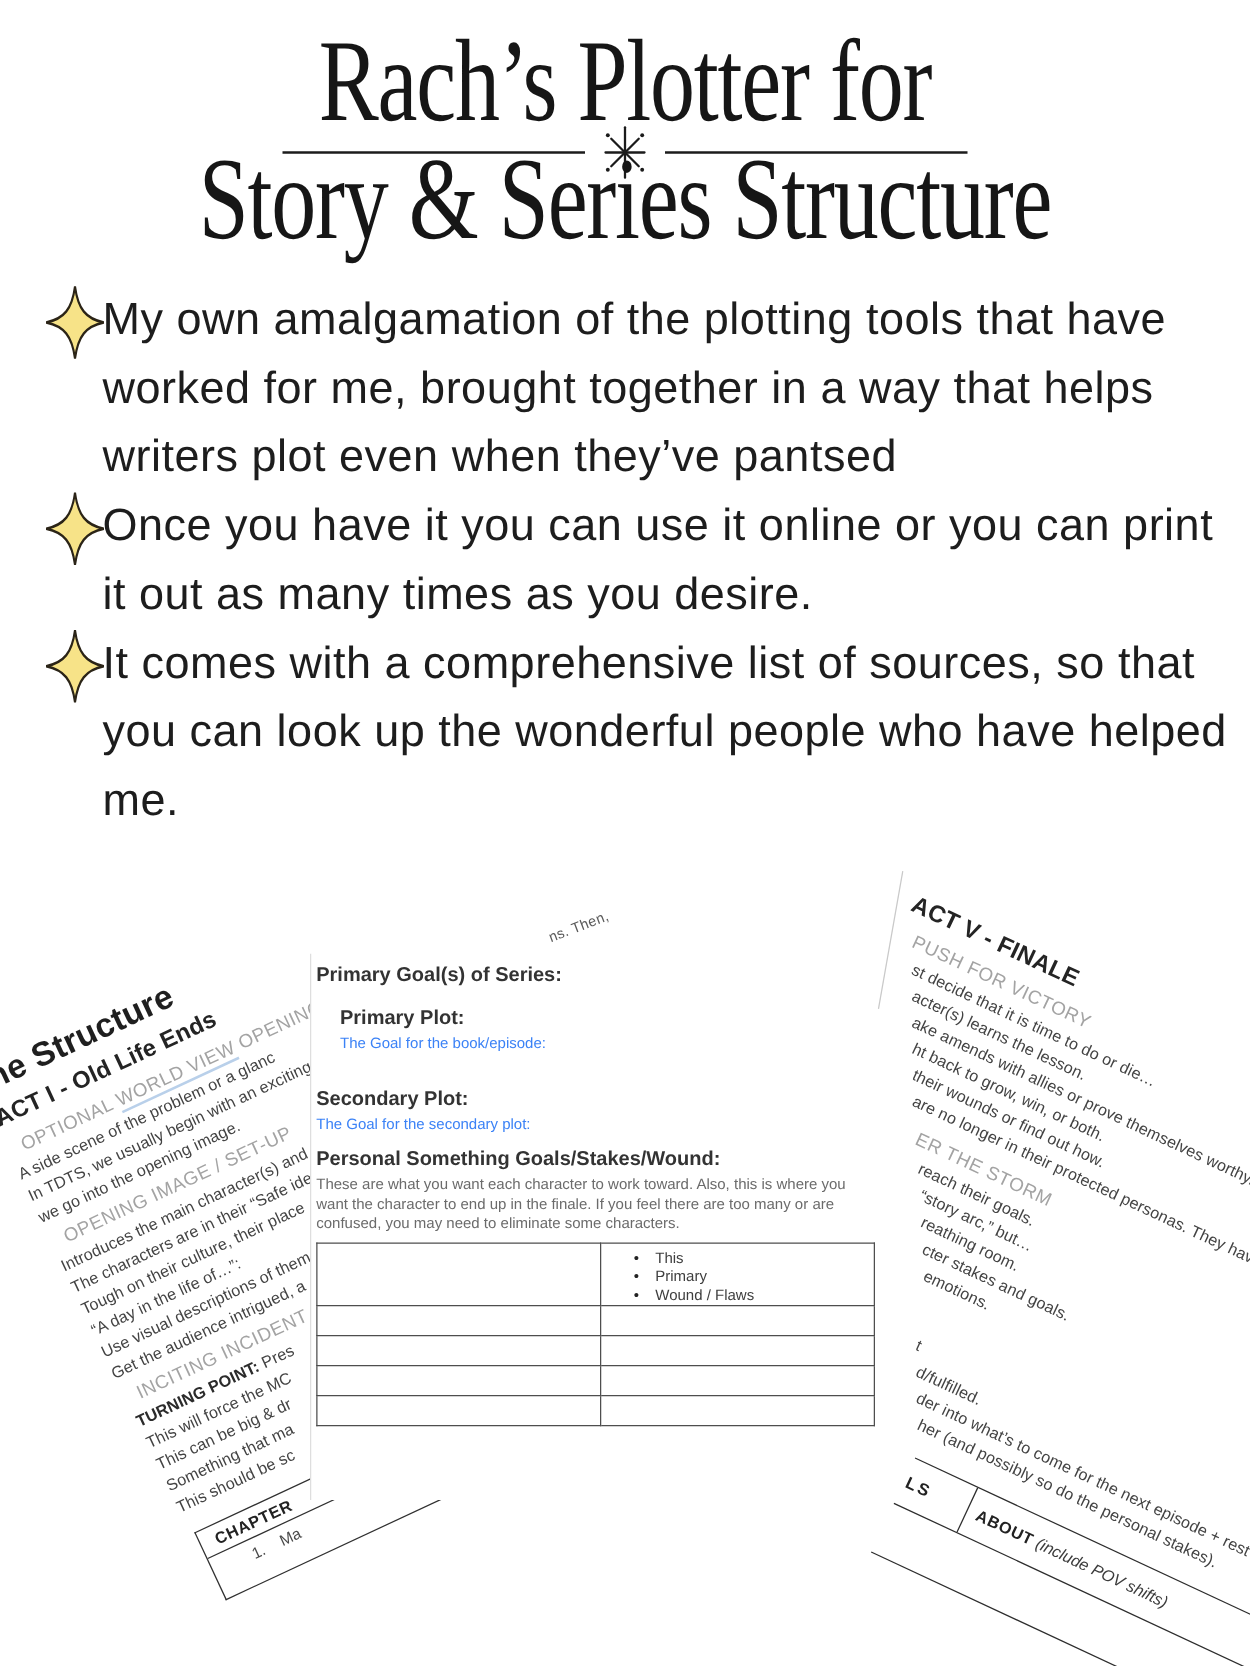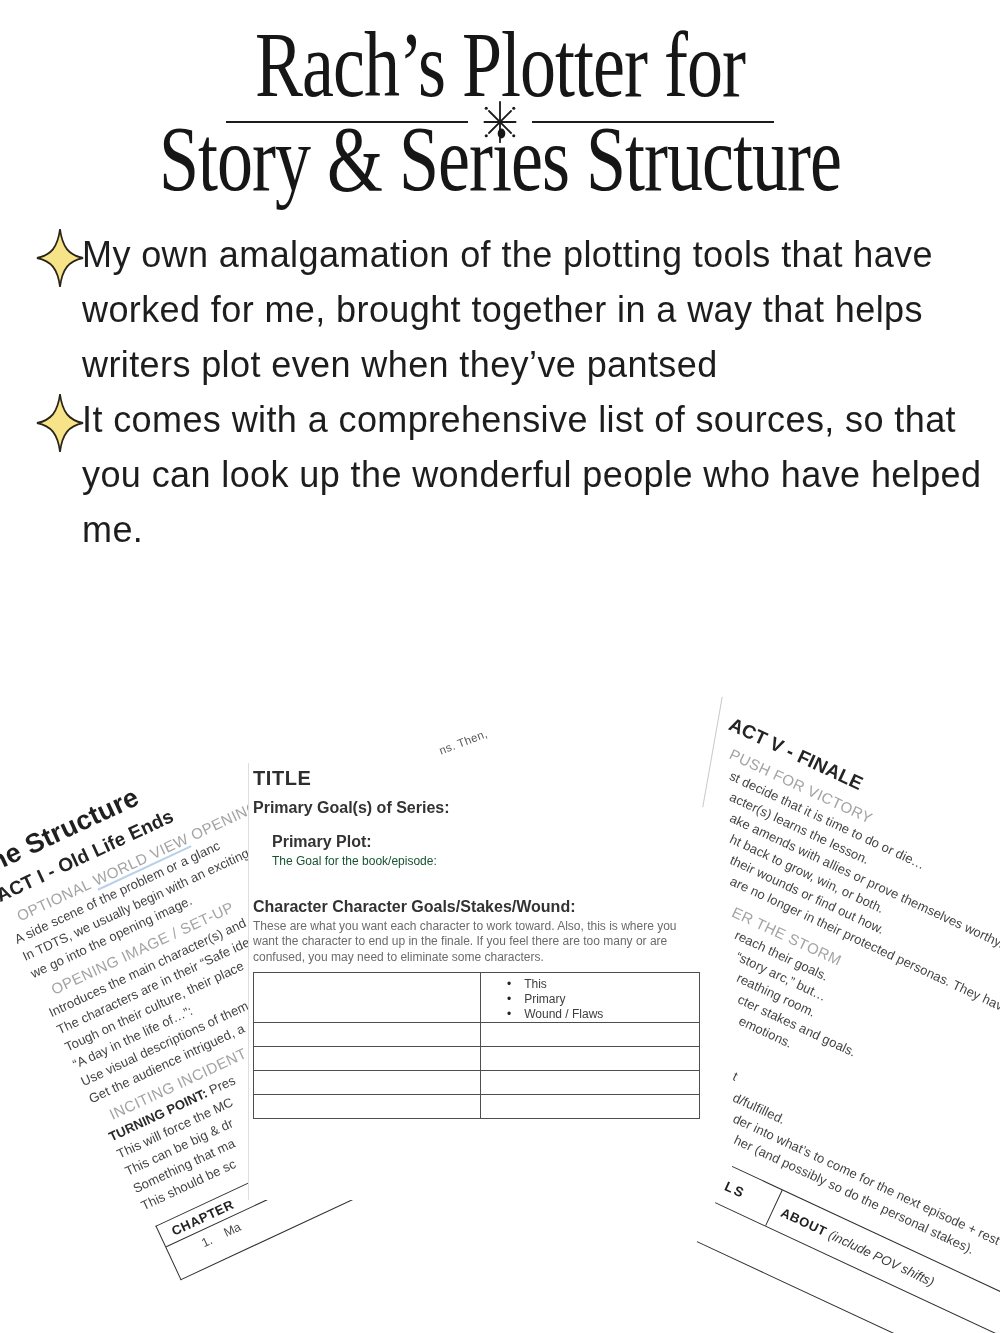--- a/index.html
+++ b/index.html
@@ -97,21 +97,21 @@
   }
   .gt-c2{flex:1;padding:12px 8px;font-size:13px;color:#333;}
   .gt-c2 b{font-weight:bold;letter-spacing:0.6px;color:#222;}
   .gt-c2 i{font-style:italic;color:#3c3c3c;}
   .gt-empty{height:42px;}
 
   
   .c-title{font-size:20px;font-weight:bold;color:#2e2e2e;letter-spacing:0.6px;
            margin:3px 0 0 0;line-height:24px;}
   .sec-h{font-size:16px;font-weight:bold;color:#333;line-height:19px;margin:0;}
-  .sec-sub{font-size:12px;color:#14532d;line-height:15.5px;margin:3px 0 0 0;}
+  .sec-sub{font-size:12px;color:#3b82f6;line-height:15.5px;margin:3px 0 0 0;}
   .sec-sub:empty{display:none;}
   .sec1{margin-top:8px;}
   .sec2{margin-top:15px;margin-left:19px;}
   .sec3{margin-top:27px;}
   .sec4{margin-top:11px;}
   .sec4 .sec-sub{color:#6b6b6b;}
   .ctable{
     margin-top:7px;border-collapse:collapse;width:447px;table-layout:fixed;
   }
   .ctable td{border:1.4px solid #4e4e4e;padding:0;vertical-align:top;}
@@ -150,20 +150,26 @@
     </div>
     <h1 class="t2">Story &amp; Series Structure</h1>
   </header>
 
   <section class="intro">
     <div class="bullet">
       <svg class="sparkle" viewBox="0 0 100 100" preserveAspectRatio="none">
         <path d="M50 2 C55 32 68 45 98 50 C68 55 55 68 50 98 C45 68 32 55 2 50 C32 45 45 32 50 2 Z" fill="var(--sparkle-fill,#f7e388)" stroke="var(--sparkle-stroke,#2b2417)" stroke-width="3.5"></path>
       </svg>
       <p>My own amalgamation of the plotting tools that have worked for me, brought together in a way that helps writers plot even when they’ve pantsed</p>
+    </div>
+    <div class="bullet">
+      <svg class="sparkle" viewBox="0 0 100 100" preserveAspectRatio="none">
+        <path d="M50 2 C55 32 68 45 98 50 C68 55 55 68 50 98 C45 68 32 55 2 50 C32 45 45 32 50 2 Z" fill="var(--sparkle-fill,#f7e388)" stroke="var(--sparkle-stroke,#2b2417)" stroke-width="3.5"></path>
+      </svg>
+      <p>Once you have it you can use it online or you can print it out as many times as you desire.</p>
     </div>
     <div class="bullet">
       <svg class="sparkle" viewBox="0 0 100 100" preserveAspectRatio="none">
         <path d="M50 2 C55 32 68 45 98 50 C68 55 55 68 50 98 C45 68 32 55 2 50 C32 45 45 32 50 2 Z" fill="var(--sparkle-fill,#f7e388)" stroke="var(--sparkle-stroke,#2b2417)" stroke-width="3.5"></path>
       </svg>
       <p>It comes with a comprehensive list of sources, so that you can look up the wonderful people who have helped me.</p>
     </div>
   </section>
 
   <section class="preview">
@@ -196,34 +202,35 @@
           <span>1.</span><span>Ma</span>
         </div>
       </div>
     </div>
 
     <div class="fragment">ns. Then,</div>
 
     <div class="redge"></div>
 
     <div class="page page--center">
-      <div class="c-title">TITLE</div>
 
       <div class="sec1">
         <p class="sec-h">Primary Goal(s) of Series:</p>
 
       </div>
       <div class="sec2">
         <p class="sec-h">Primary Plot:</p>
         <p class="sec-sub">The Goal for the book/episode:</p>
       </div>
       <div class="sec3">
+        <p class="sec-h">Secondary Plot:</p>
+        <p class="sec-sub">The Goal for the secondary plot:</p>
       </div>
       <div class="sec4">
-        <p class="sec-h">Character Character Goals/Stakes/Wound:</p>
+        <p class="sec-h">Personal Something Goals/Stakes/Wound:</p>
         <p class="sec-sub">These are what you want each character to work toward. Also, this is where you want the character to end up in the finale. If you feel there are too many or are confused, you may need to eliminate some characters.</p>
       </div>
 
       <table class="ctable">
         <tbody>
             <tr class="hdr">
           <td class="c1"></td>
           <td>
             <ul>
               <li>This</li>

